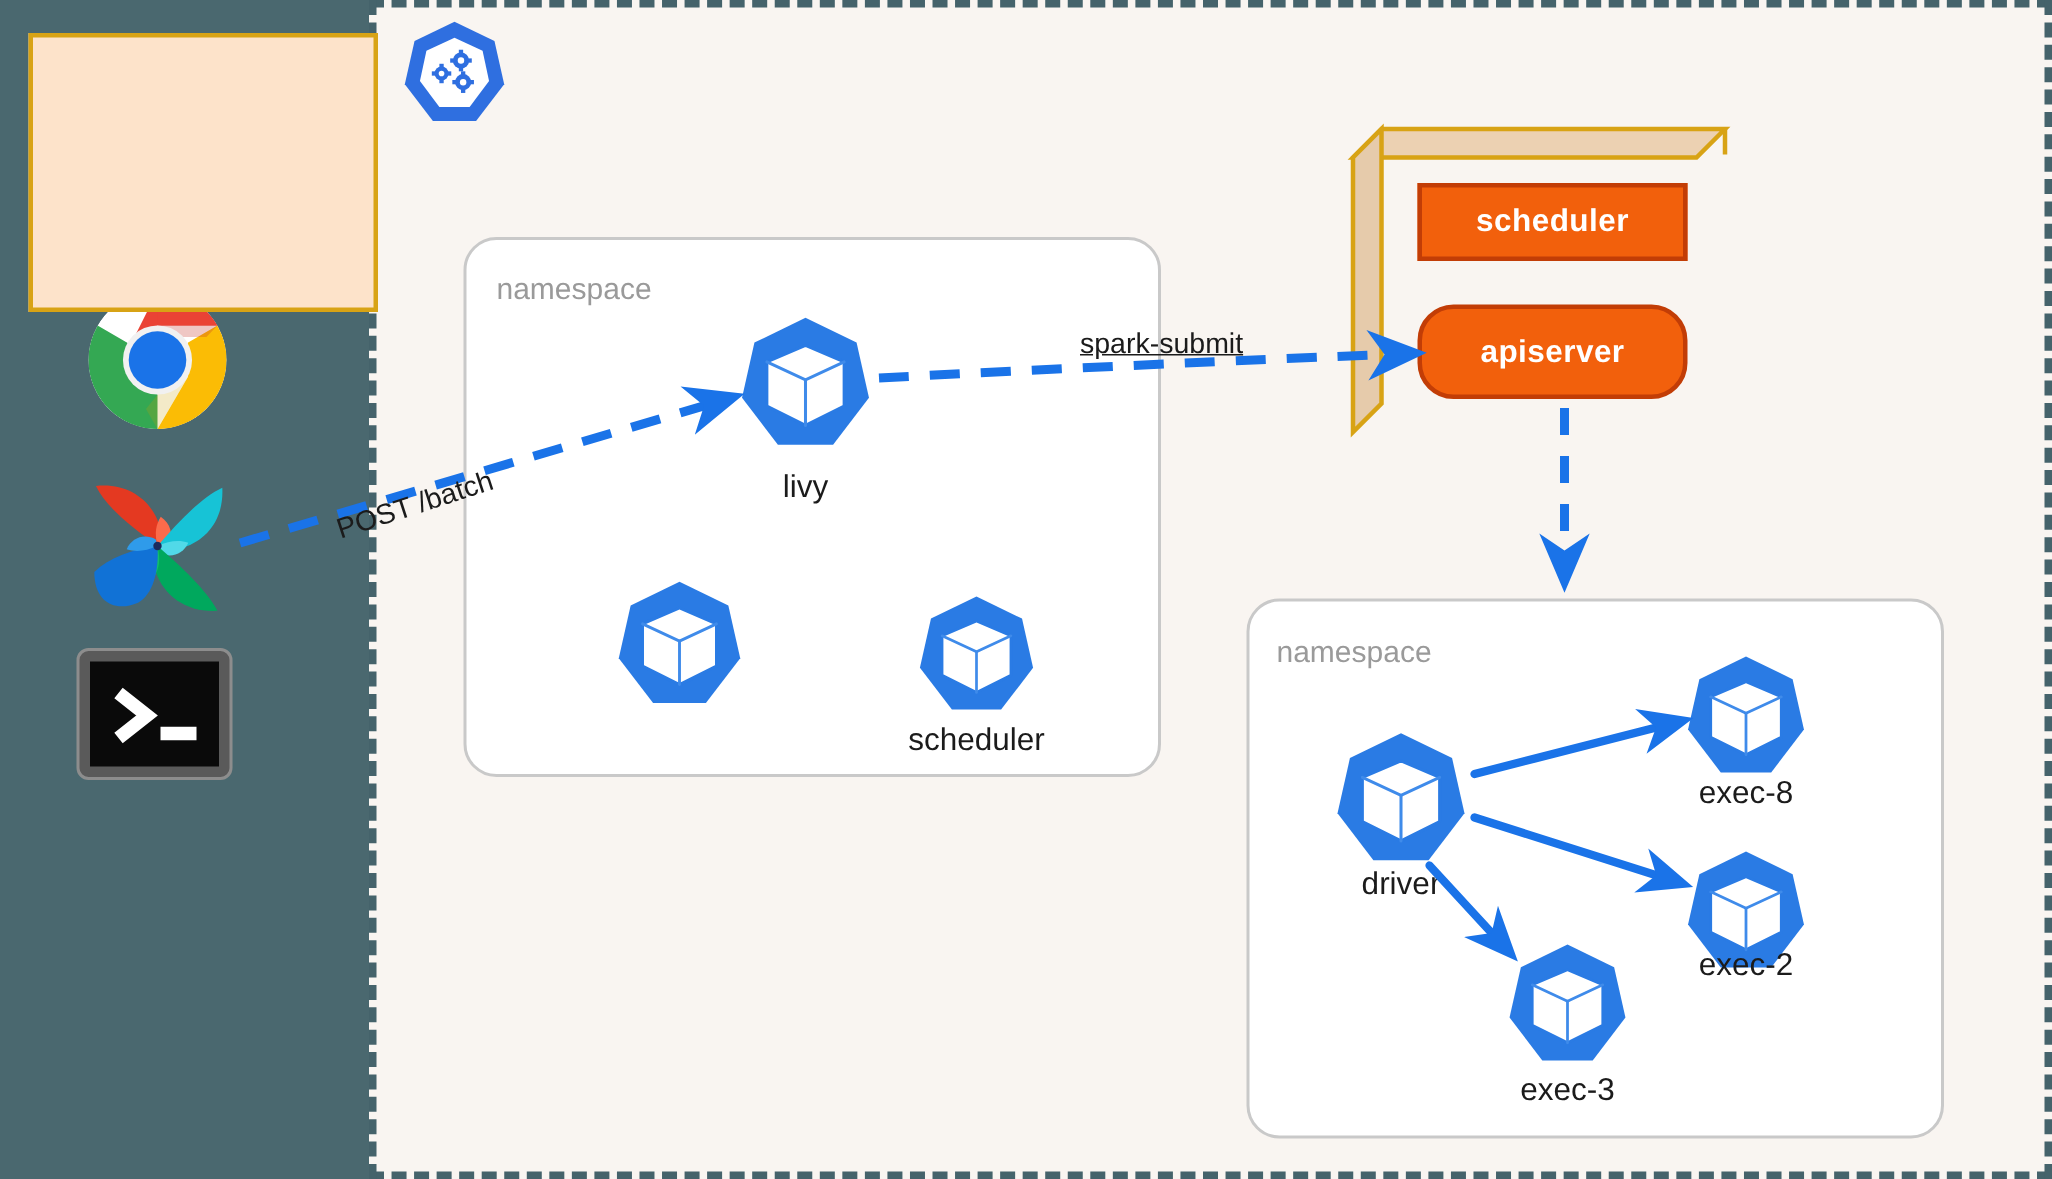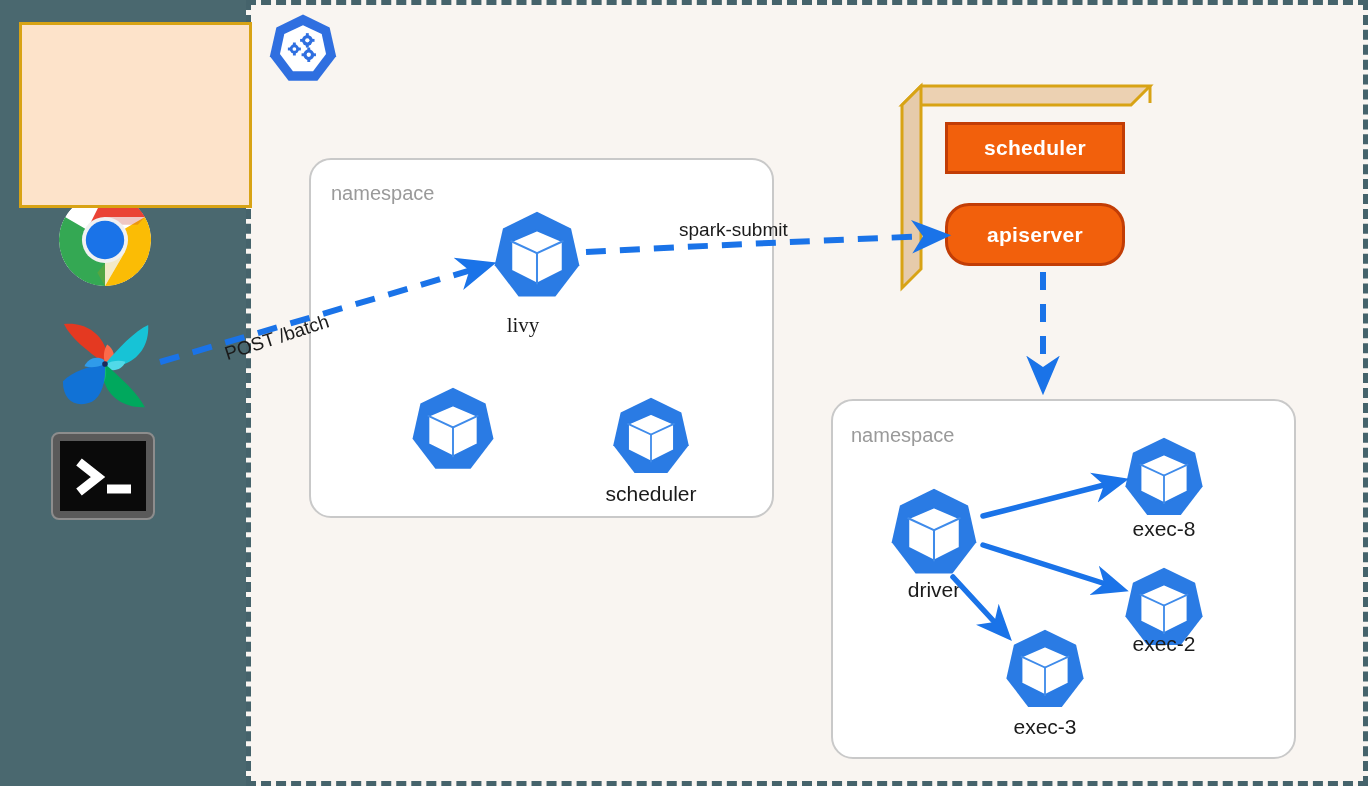--- a/index.html
+++ b/index.html
@@ -80,21 +80,21 @@
     color: #1b1b1b;
     white-space: nowrap;
   }
   #label-post-batch {
     left: 222px; top: 344px;
     transform: rotate(-18deg);
     transform-origin: left top;
     font-size: 19px;
   }
   #label-spark-submit {
-    left: 679px; top: 219px;
+    left: 720px; top: 219px; text-decoration: underline;
   }
 
   
   #control-plane {
     position: absolute;
     left: 899px; top: 83px;
     width: 252px; height: 208px;
   }
   #cp-front {
     position: absolute;
@@ -249,21 +249,21 @@
       <polygon points="50,2 87,20 96,60 70,94 30,94 4,60 13,20" fill="#2a7be4"></polygon>
       <g fill="#ffffff" stroke="#2a7be4" stroke-width="2.2" stroke-linejoin="round">
         <polygon points="50,22 78,34 78,66 50,80 22,66 22,34"></polygon>
       </g>
       <g stroke="#3f8bea" stroke-width="2.2" fill="none" stroke-linecap="round">
         <polyline points="22,34 50,47 78,34"></polyline>
         <line x1="50" y1="47" x2="50" y2="80"></line>
       </g>
     </svg>
   </div>
-  <div class="node-label" style="left:523px; top:313px;font-family:Liberation Serif, serif;">livy</div>
+  <div class="node-label" style="left:537px; top:313px;">livy</div>
 
   <div class="abs" style="left:409px; top:386px; width:88px; height:88px;">
     <svg viewBox="0 0 100 100" width="88" height="88">
       <polygon points="50,2 87,20 96,60 70,94 30,94 4,60 13,20" fill="#2a7be4"></polygon>
       <polygon points="50,22 78,34 78,66 50,80 22,66 22,34" fill="#ffffff" stroke="#2a7be4" stroke-width="2.2" stroke-linejoin="round"></polygon>
       <g stroke="#3f8bea" stroke-width="2.2" fill="none" stroke-linecap="round">
         <polyline points="22,34 50,47 78,34"></polyline>
         <line x1="50" y1="47" x2="50" y2="80"></line>
       </g>
     </svg>

